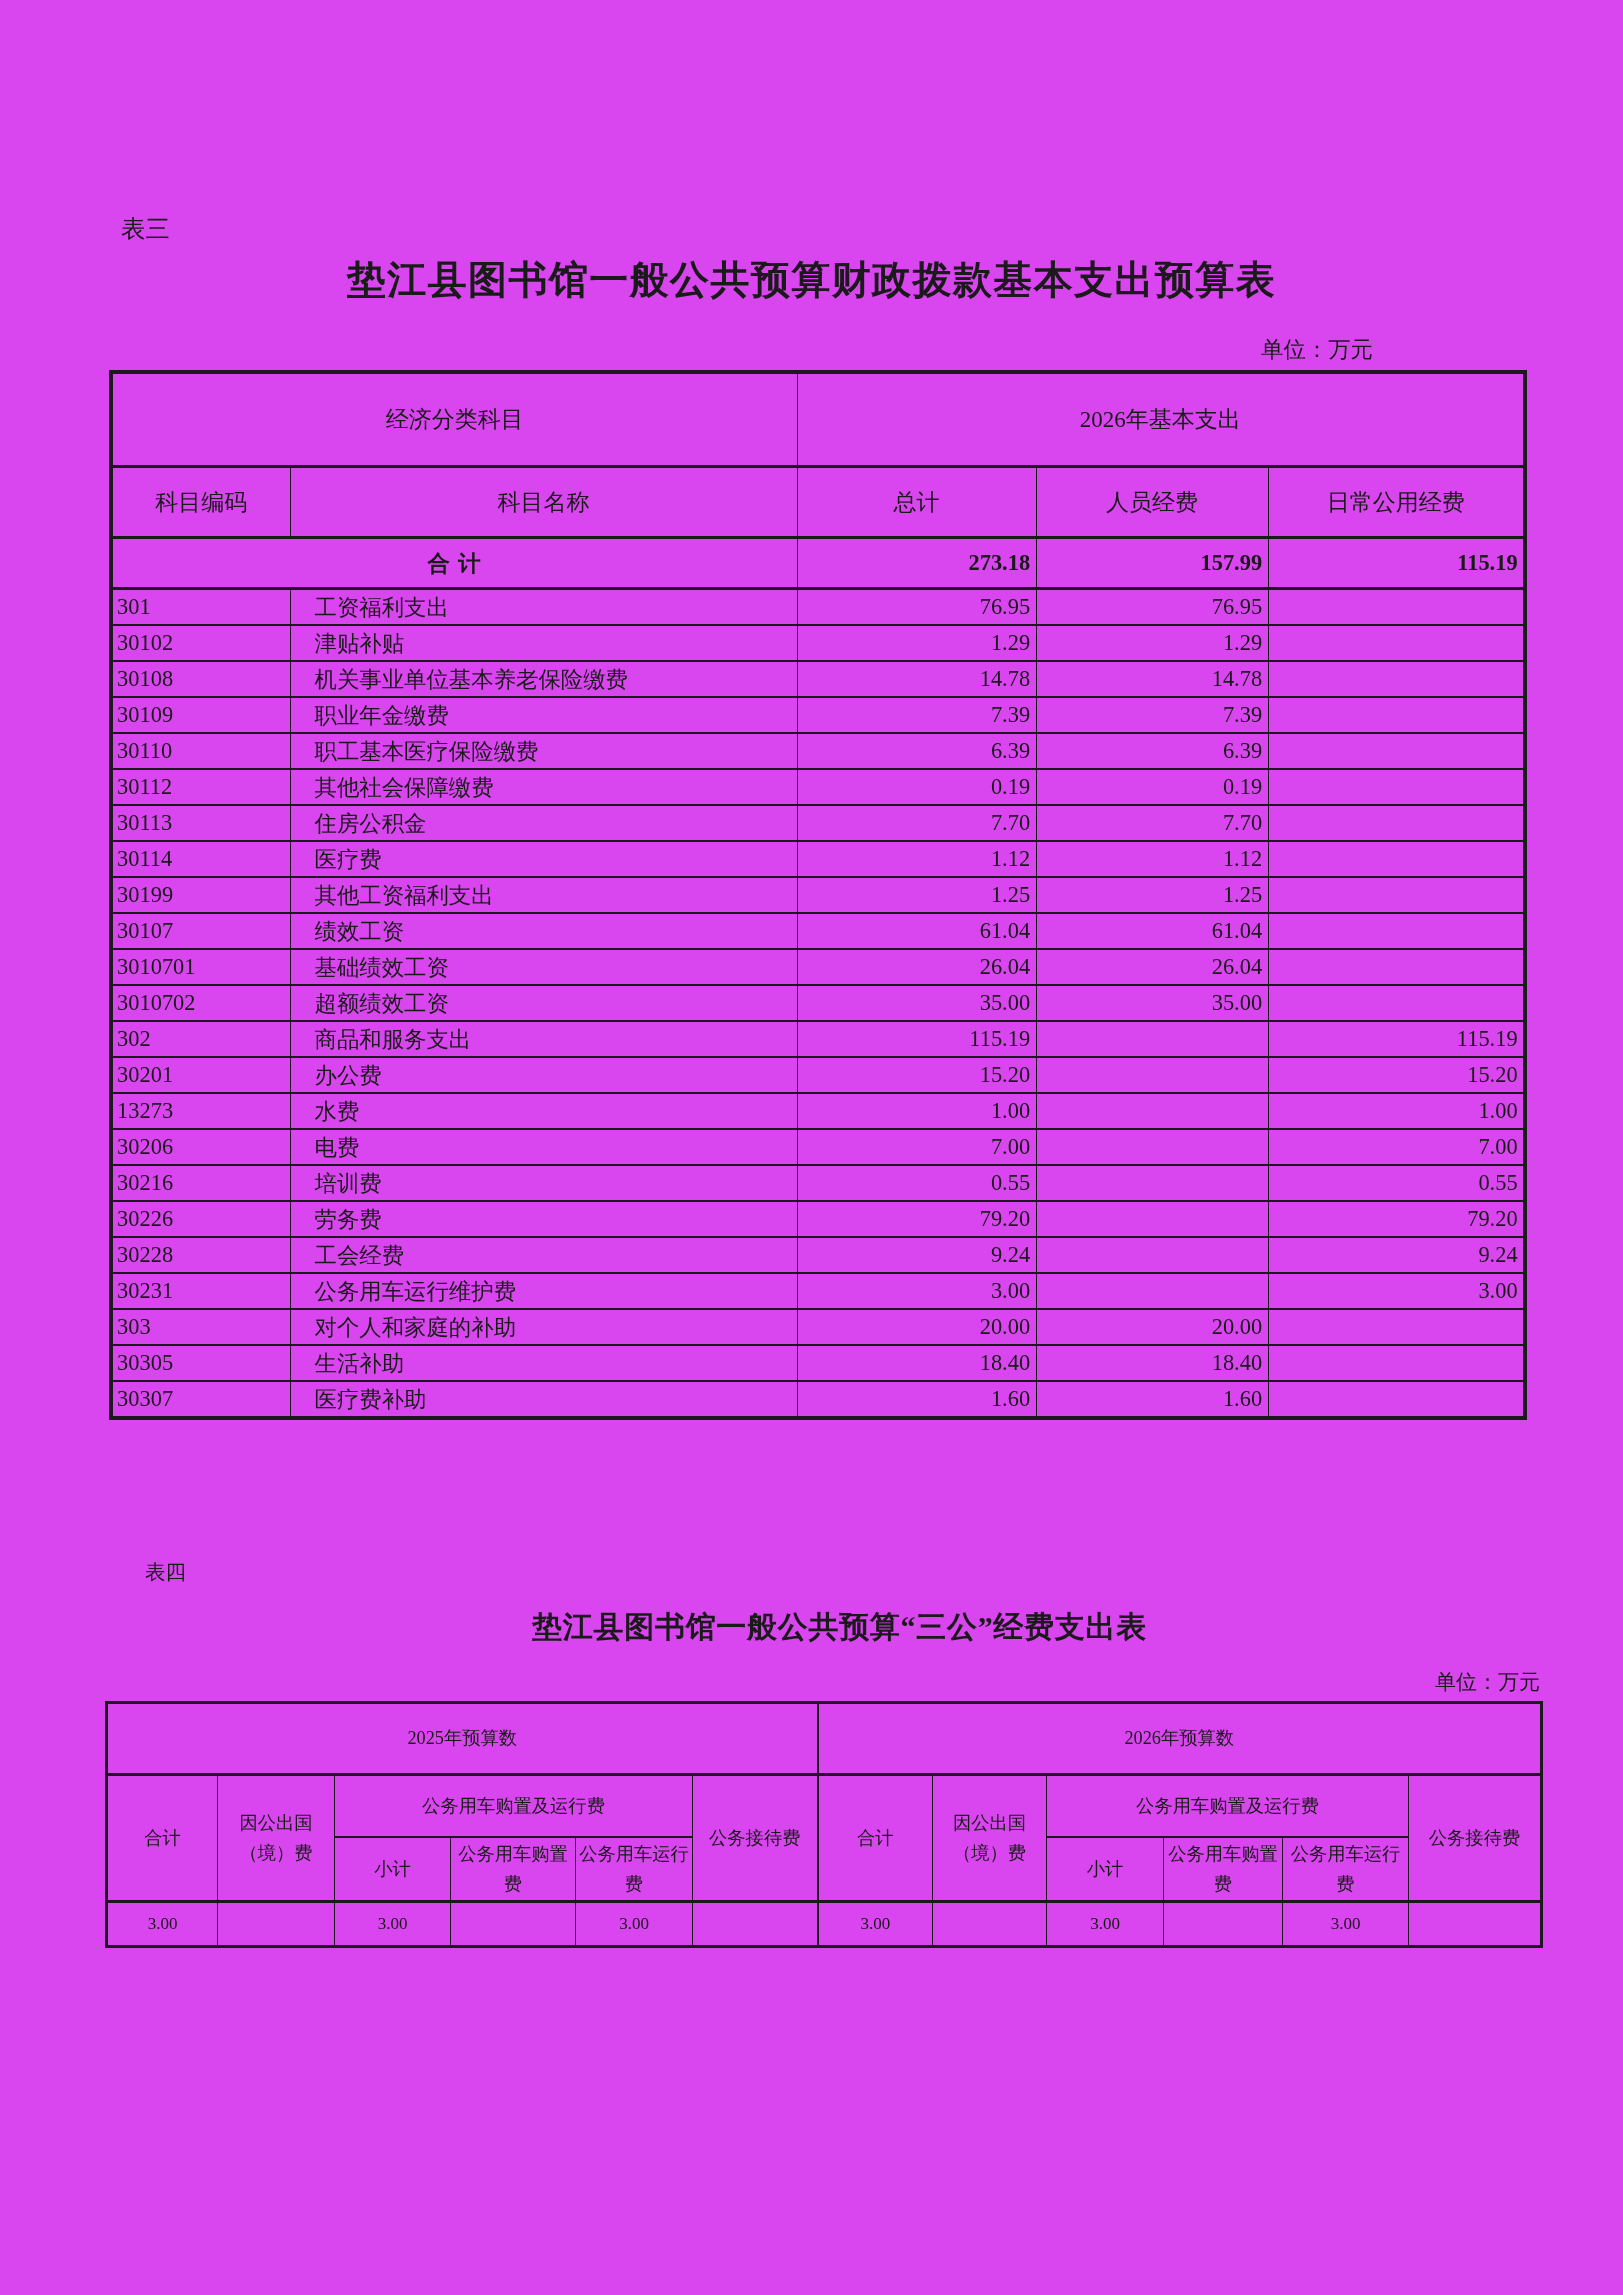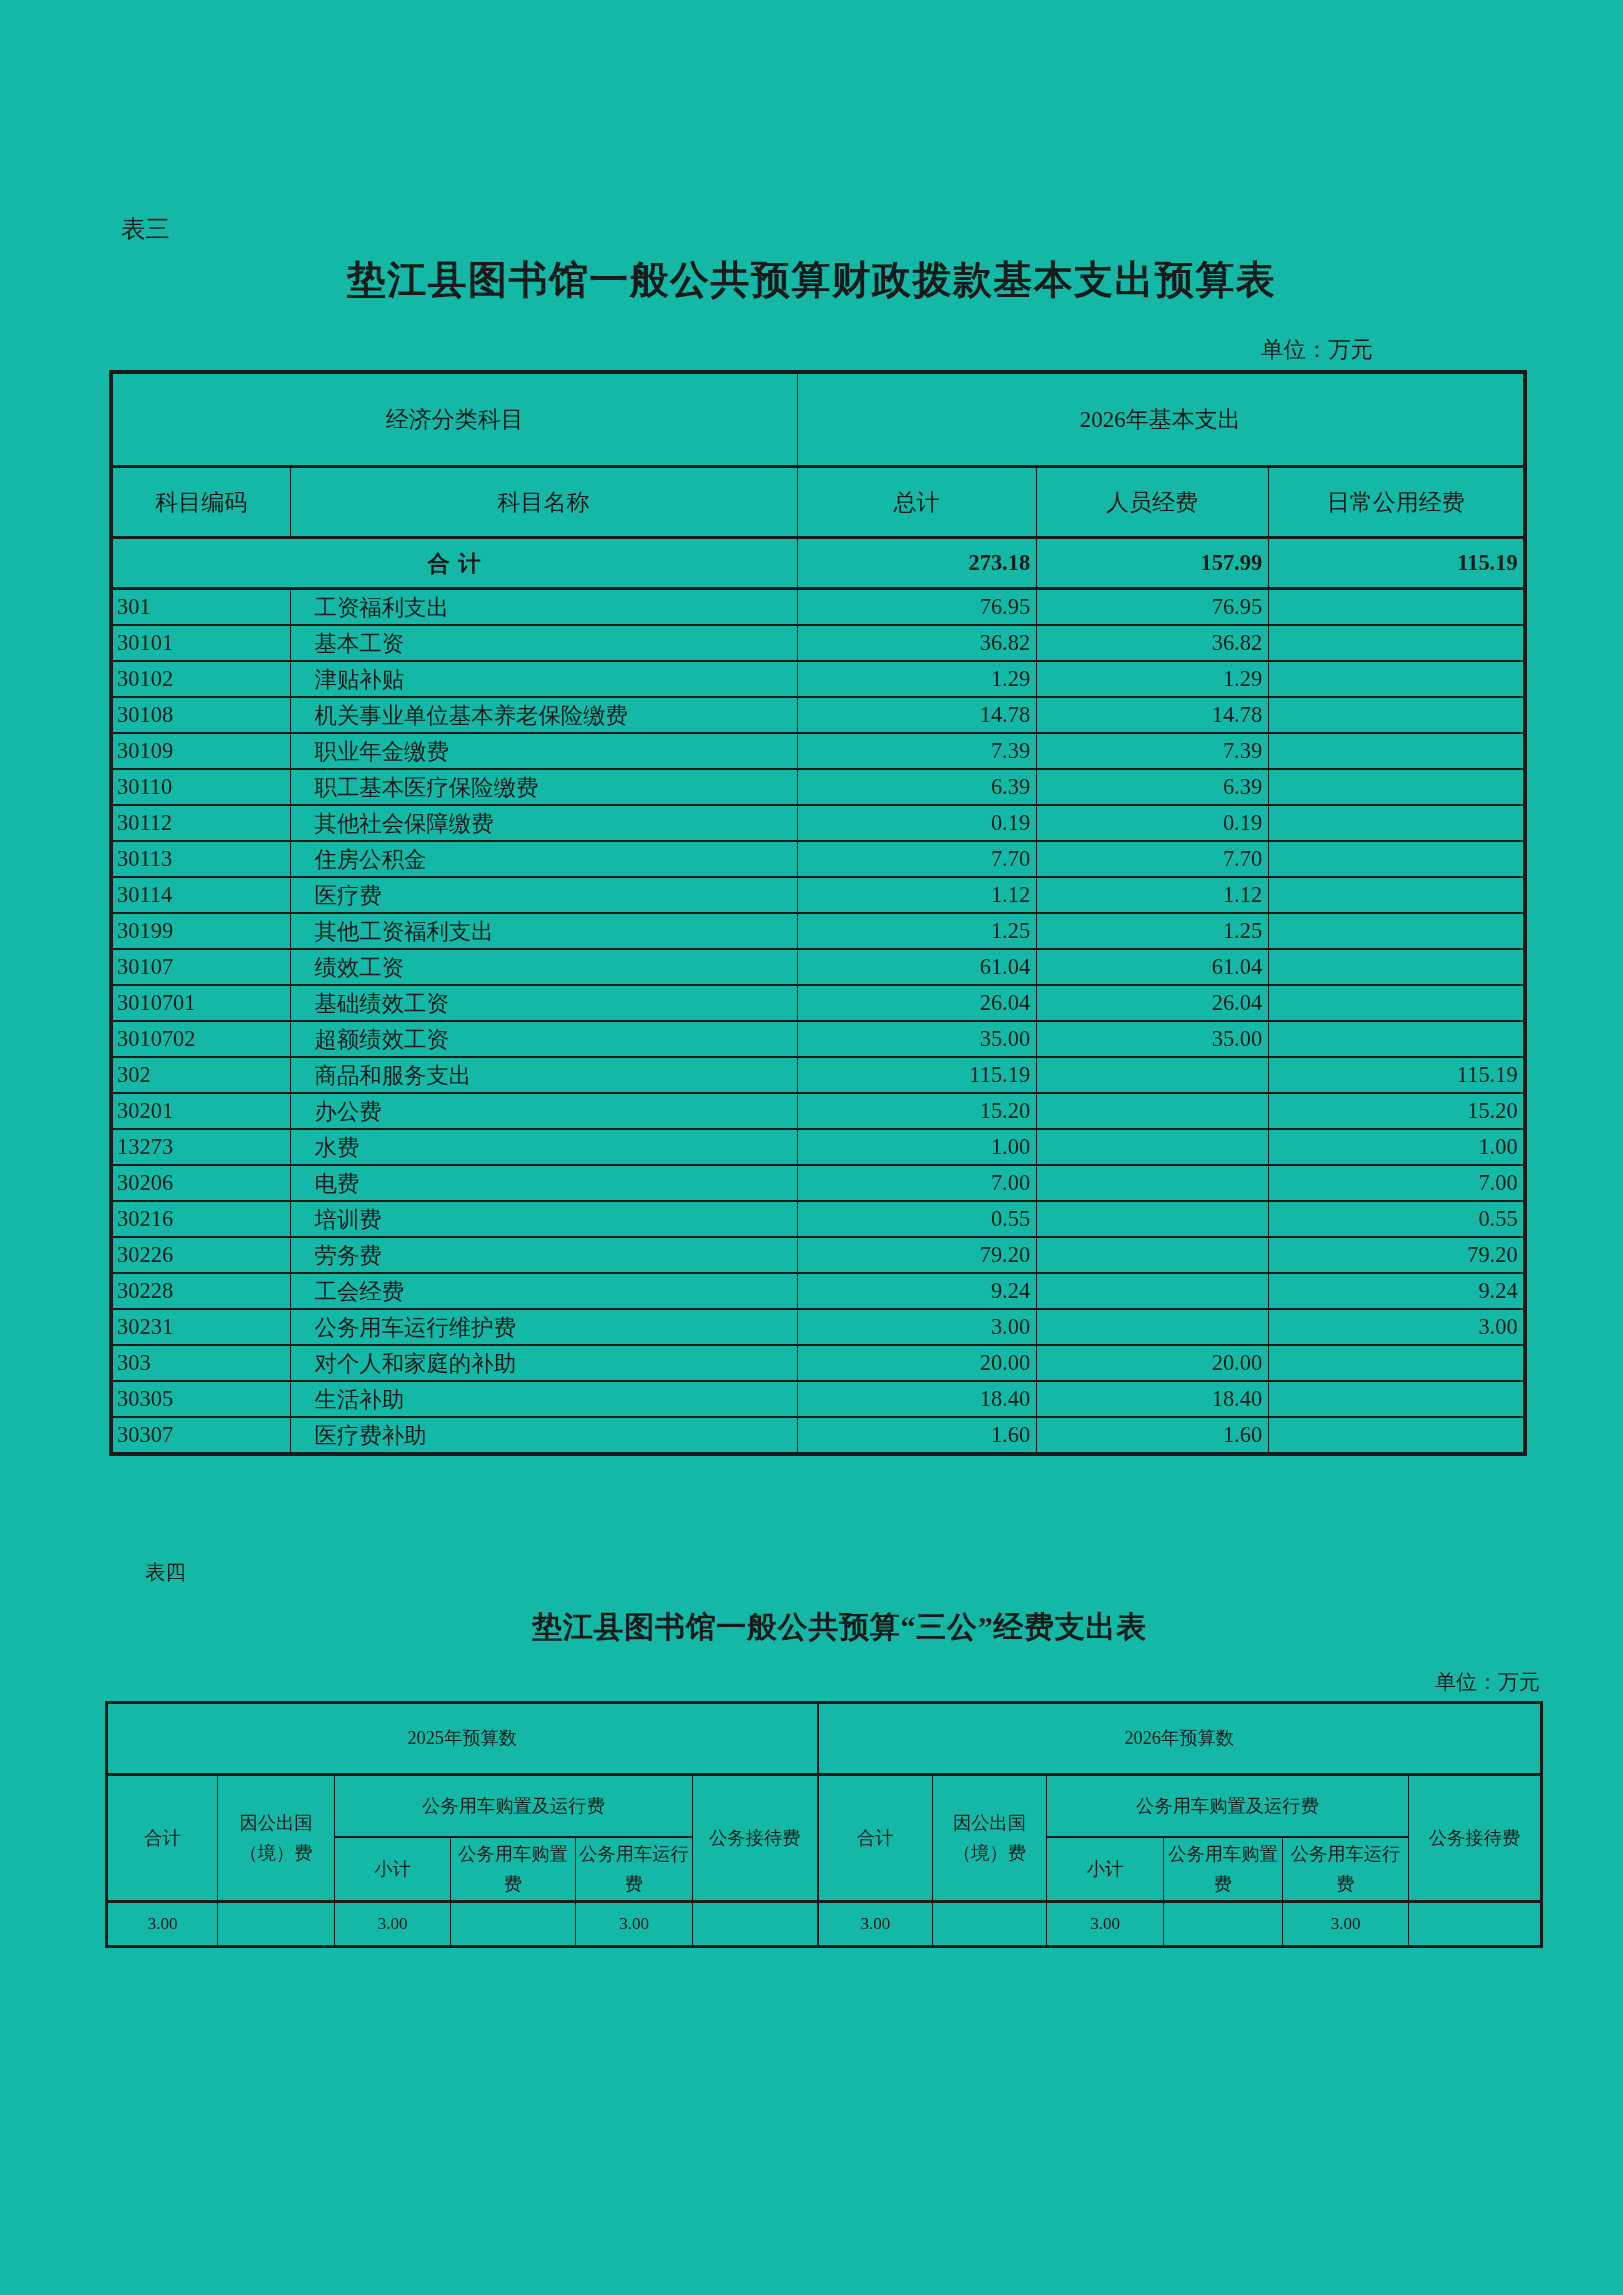--- a/index.html
+++ b/index.html
@@ -1,19 +1,19 @@
 <!DOCTYPE html>
 <html style="font-size:11px"><head>
 <meta charset="utf-8">
 <style>
   html,body{margin:0;padding:0;background:#ffffff;}
   .page{
     position:relative;
     width:1623px;height:2295px;
-    background:#14b8a6;
+    background:#d946ef;
     font-family:"Liberation Serif","DejaVu Serif",serif;
     color:#1a1a1a;
     overflow:hidden;
   }
   .lbl{position:absolute;}
   .label3{left:121px;top:213px;font-size:24.4px;}
   .label4{left:109px;top:1558px;font-size:20.4px;margin-left:36px;}
   .title1{position:absolute;left:0;top:253px;width:100%;text-align:center;font-size:39px;font-weight:700;letter-spacing:1.4px;}
   .title2{position:absolute;left:0;top:1607px;width:100%;text-align:center;font-size:30px;font-weight:700;letter-spacing:0.7px;padding-left:28px;}
   .unit1{position:absolute;top:334px;right:250px;font-size:22.4px;}
@@ -83,27 +83,20 @@
     <tbody>
 
         <tr class="drow">
           <td class="code">301</td>
           <td class="name">工资福利支出</td>
           <td class="num">76.95</td>
           <td class="num">76.95</td>
           <td class="num"></td>
         </tr>
 
-        <tr class="drow">
-          <td class="code">30101</td>
-          <td class="name">基本工资</td>
-          <td class="num">36.82</td>
-          <td class="num">36.82</td>
-          <td class="num"></td>
-        </tr>
 
         <tr class="drow">
           <td class="code">30102</td>
           <td class="name">津贴补贴</td>
           <td class="num">1.29</td>
           <td class="num">1.29</td>
           <td class="num"></td>
         </tr>
 
         <tr class="drow">

